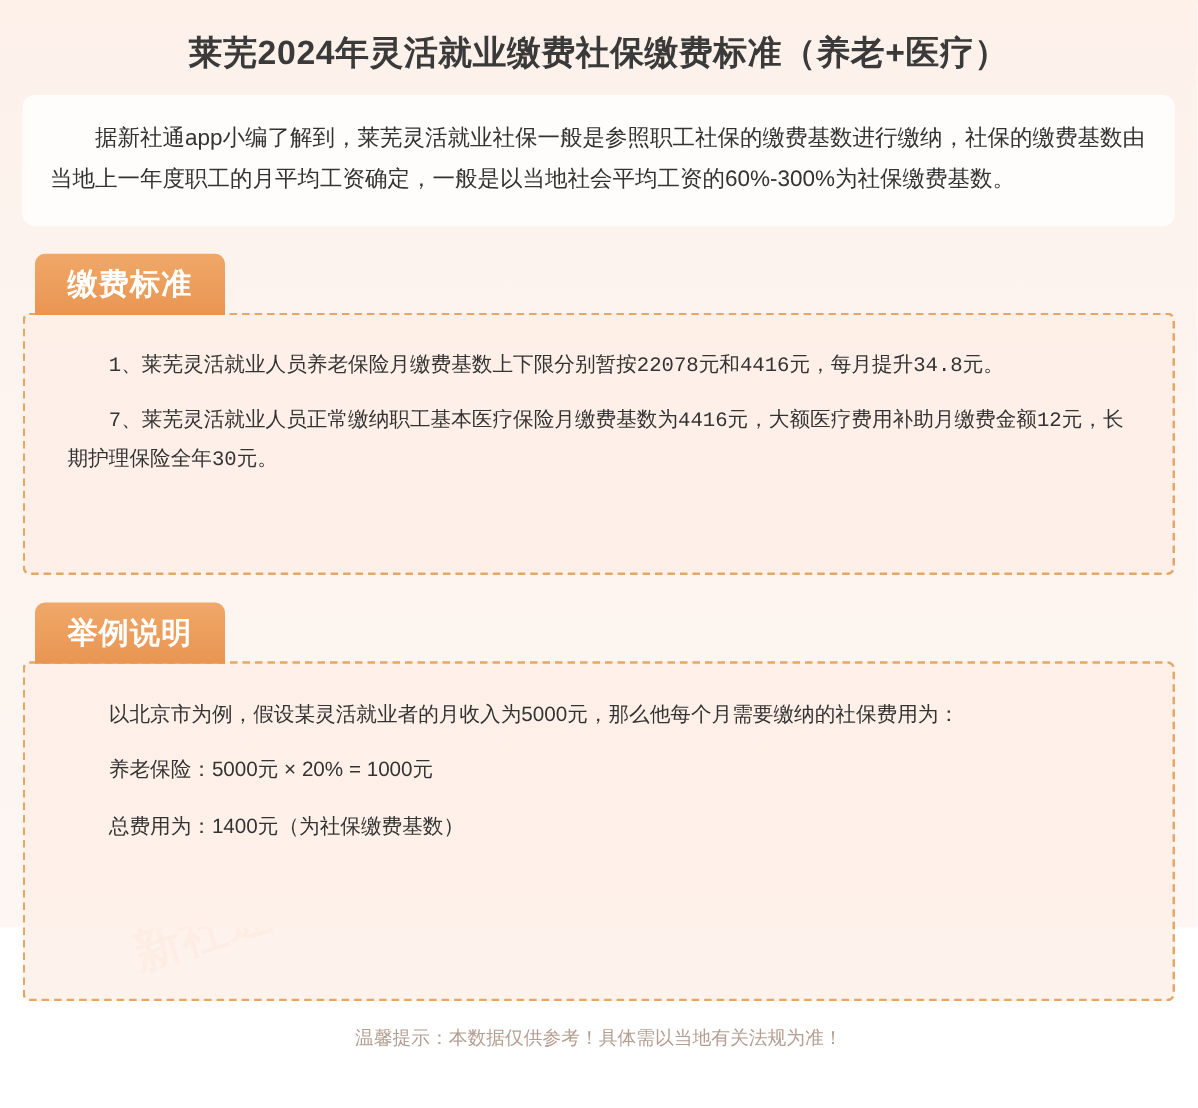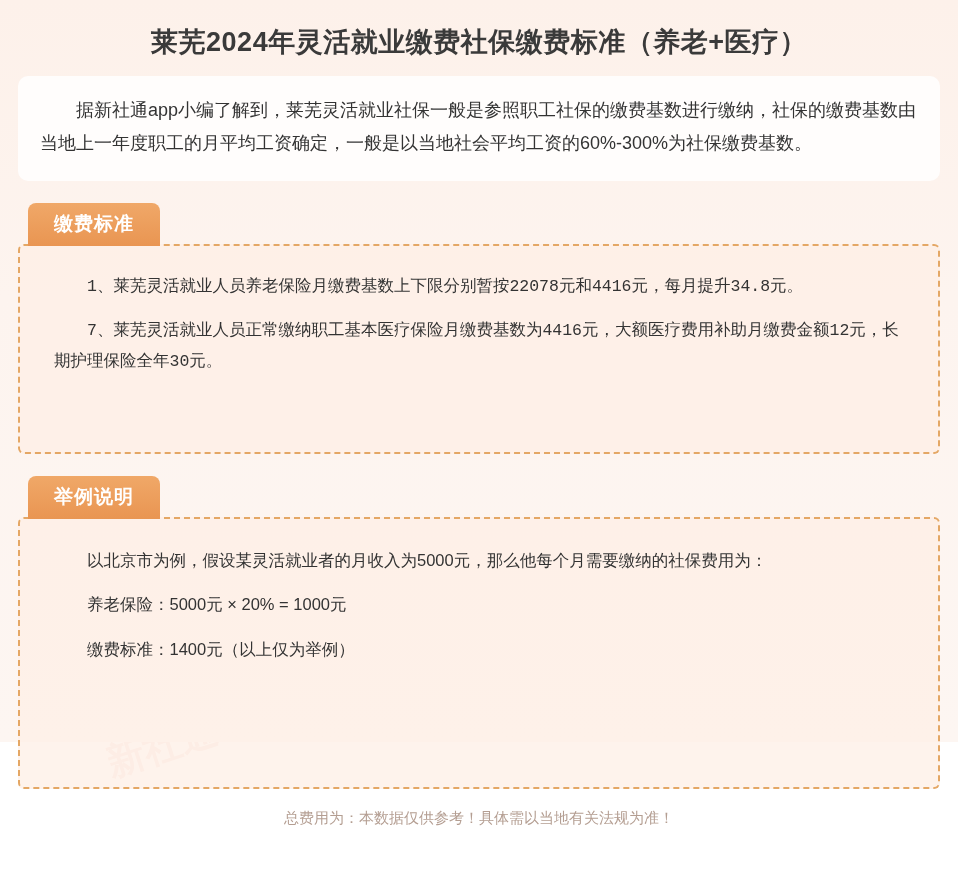--- a/index.html
+++ b/index.html
@@ -69,21 +69,21 @@
   }
 
   .section {
     margin: 22px 18px 0 18px;
     position: relative;
   }
   .section-tab {
     display: inline-block;
     background: linear-gradient(180deg, #f0a868 0%, #e99552 100%);
     color: #ffffff;
-    font-size: 19px;
+    font-size: 24px;
     font-weight: bold;
     padding: 8px 26px 9px 26px;
     border-radius: 8px 8px 0 0;
     letter-spacing: 1px;
     position: relative;
     z-index: 2;
     margin-left: 10px;
   }
   .section-body {
     border: 2px dashed #e4a765;
@@ -156,19 +156,19 @@
       <p class="indent">1、莱芜灵活就业人员养老保险月缴费基数上下限分别暂按22078元和4416元，每月提升34.8元。</p>
       <p class="indent">7、莱芜灵活就业人员正常缴纳职工基本医疗保险月缴费基数为4416元，大额医疗费用补助月缴费金额12元，长期护理保险全年30元。</p>
     </div>
   </div>
 
   <div class="section">
     <div class="section-tab">举例说明</div>
     <div class="section-body example">
       <p class="example-intro">以北京市为例，假设某灵活就业者的月收入为5000元，那么他每个月需要缴纳的社保费用为：</p>
       <p class="example-line">养老保险：5000元 × 20% = 1000元</p>
-      <p class="example-line">缴费标准：1400元（以上仅为举例）</p>
+      <p class="example-line">总费用为：1400元（为社保缴费基数）</p>
     </div>
   </div>
 
-  <div class="footer-note">总费用为：本数据仅供参考！具体需以当地有关法规为准！</div>
+  <div class="footer-note">温馨提示：本数据仅供参考！具体需以当地有关法规为准！</div>
 
 </div>
 
 </body></html>

